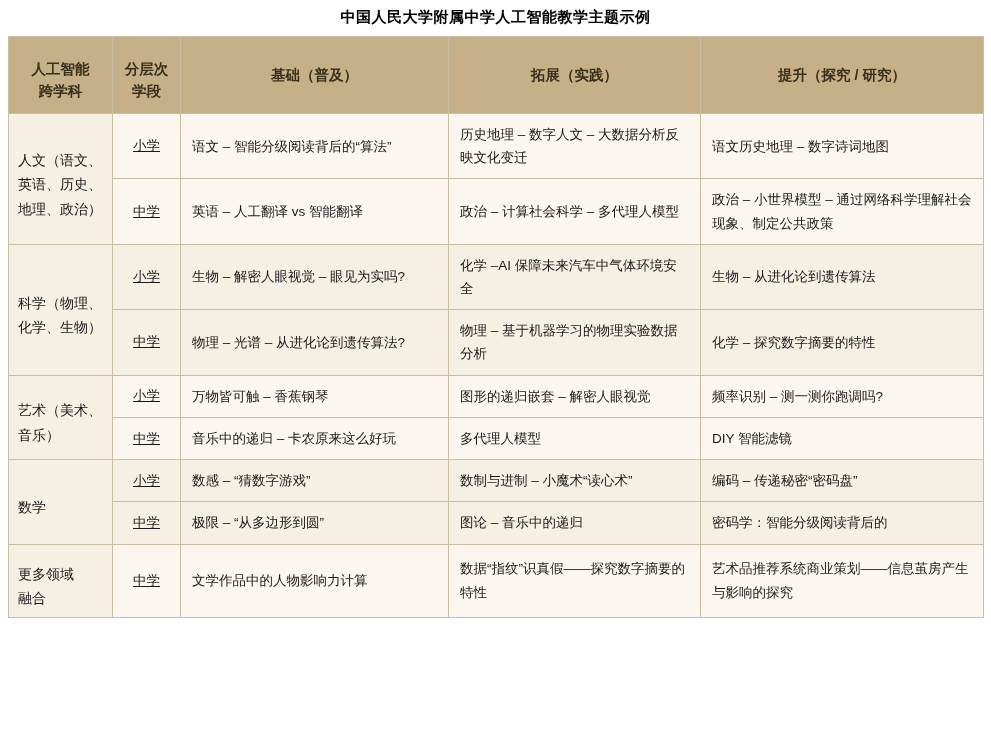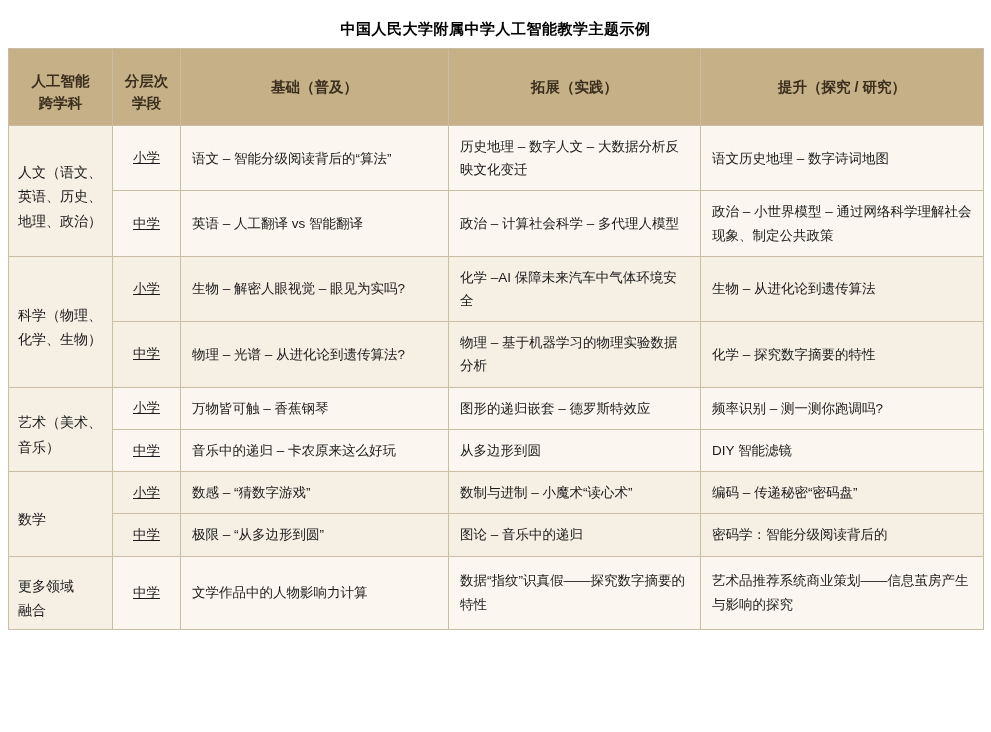--- a/index.html
+++ b/index.html
@@ -12,21 +12,21 @@
     height: 732px;
     font-family: "Liberation Sans", "DejaVu Sans", sans-serif;
     color: #1a1a1a;
     overflow: hidden;
   }
   .page {
     width: 991px;
     height: 732px;
     position: relative;
     box-sizing: border-box;
-    padding: 12px 8px;
+    padding: 0 8px;
   }
   .doc-title {
     text-align: center;
     font-size: 15px;
     font-weight: bold;
     letter-spacing: 0.5px;
     padding-top: 8px;
     padding-bottom: 9px;
     color: #000;
   }
@@ -158,27 +158,27 @@
         <td class="content-cell alt">化学 – 探究数字摘要的特性</td>
       </tr>
 
       <tr>
         <td class="domain-cell" rowspan="2">
             <span class="domain-inner">艺术（美术、
 音乐）</span>
           </td>
         <td class="stage-cell">小学</td>
         <td class="content-cell">万物皆可触 – 香蕉钢琴</td>
-        <td class="content-cell">图形的递归嵌套 – 德罗斯特效应</td>
+        <td class="content-cell">图形的递归嵌套 – 解密人眼视觉</td>
         <td class="content-cell">频率识别 – 测一测你跑调吗?</td>
       </tr>
       <tr>
         <td class="stage-cell">中学</td>
         <td class="content-cell">音乐中的递归 – 卡农原来这么好玩</td>
-        <td class="content-cell">从多边形到圆</td>
+        <td class="content-cell">多代理人模型</td>
         <td class="content-cell">DIY 智能滤镜</td>
       </tr>
 
       <tr>
         <td class="domain-cell" rowspan="2">
             <span class="domain-inner">数学</span>
           </td>
         <td class="stage-cell alt">小学</td>
         <td class="content-cell alt">数感 – “猜数字游戏”</td>
         <td class="content-cell alt">数制与进制 – 小魔术“读心术”</td>

